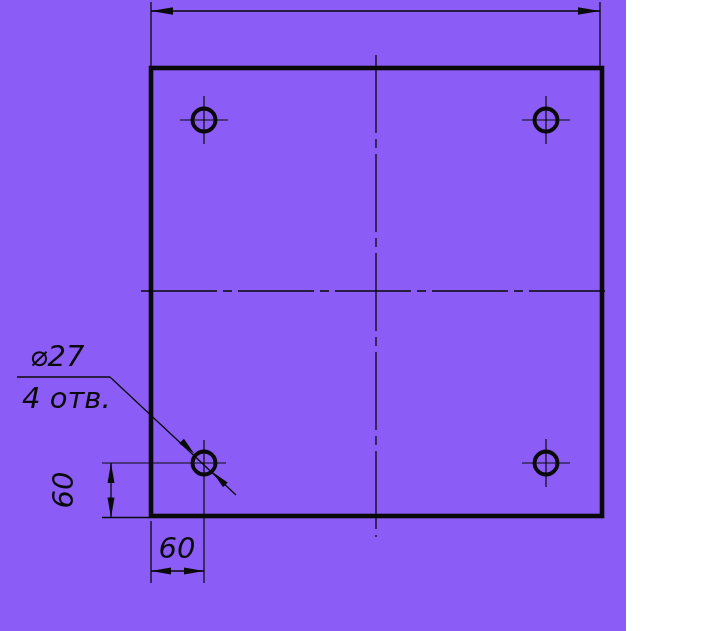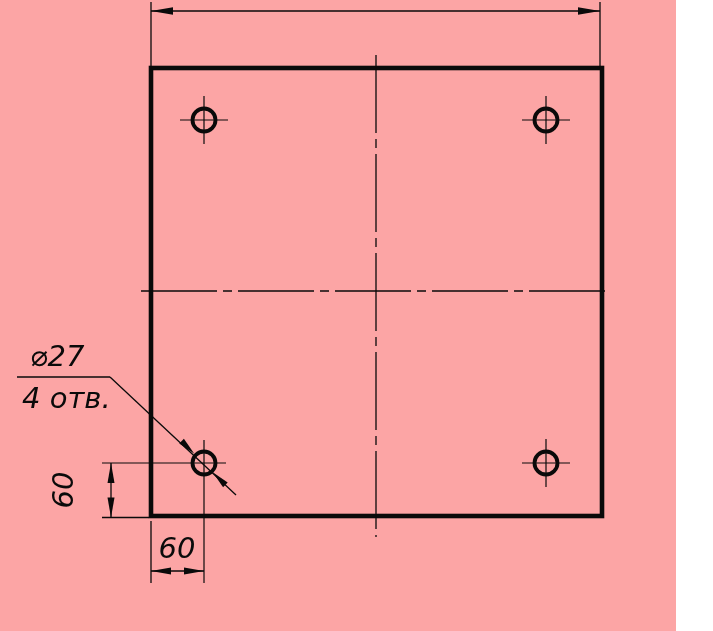--- a/index.html
+++ b/index.html
@@ -4,23 +4,23 @@
 <style>
   html, body {
     margin: 0;
     padding: 0;
     background: #ffffff;
     width: 713px;
     height: 631px;
     overflow: hidden;
   }
   .drawing-wrap {
-    width: 676px;
+    width: 626px;
     height: 631px;
-    background: #fca5a5;
+    background: #8b5cf6;
   }
   svg { display: block; }
   .thin {
     stroke: #0a0a0a;
     stroke-width: 1.3;
     fill: none;
   }
   .thick {
     stroke: #0a0a0a;
     stroke-width: 4.6;

